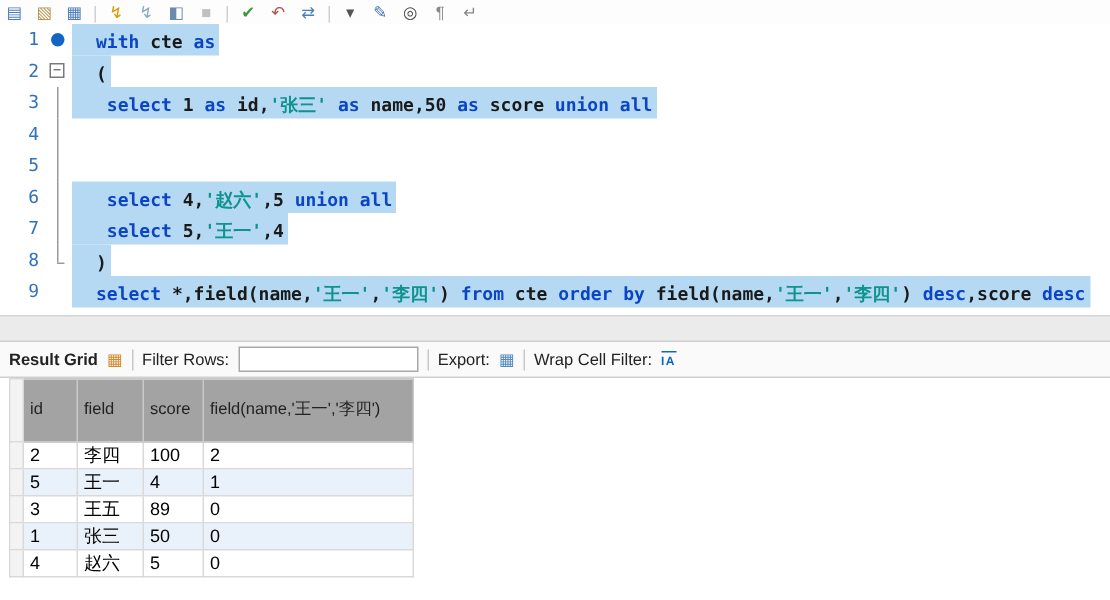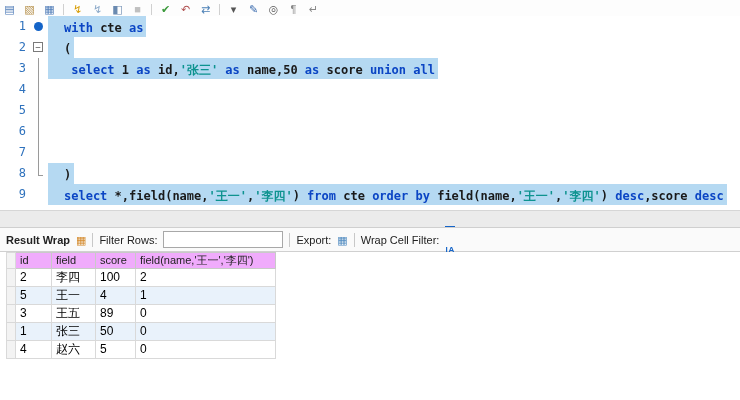--- a/index.html
+++ b/index.html
@@ -38,28 +38,28 @@
   
   #result-toolbar{position:absolute;top:228px;left:0;right:0;height:24px;background:#fafafa;
                   border-bottom:1px solid #d0d0d0;display:flex;align-items:center;gap:6px;
                   padding:0 6px;font-size:11px;color:#222;box-sizing:border-box;}
   .rt-label{white-space:nowrap;}
   .rt-bold{font-weight:bold;}
   .rt-sep{width:1px;height:14px;background:#c8c8c8;flex:none;}
   .rt-icon{font-size:11px;line-height:12px;cursor:pointer;user-select:none;}
   #filter-input{width:112px;height:15px;border:1px solid #a8a8a8;background:#fff;font-size:11px;
                 padding:0 3px;outline:none;font-family:"Liberation Sans",sans-serif;}
-  .wrap-ic{font-size:8px;font-weight:bold;color:#1464c8;border-top:1px solid #1464c8;padding-top:18px;
+  .wrap-ic{font-size:8px;font-weight:bold;color:#1464c8;border-top:1px solid #1464c8;padding-top:1px;
            letter-spacing:1px;cursor:pointer;line-height:9px;}
 
   
   #grid-wrap{position:absolute;top:252px;left:6px;}
   table{border-collapse:collapse;font-size:12px;}
   th,td{border:1px solid #d9d9d9;padding:0 4px;text-align:left;font-weight:normal;}
-  thead th{background:#f0abfc;border-color:#c9c9c9;font-size:11px;color:#222;padding:1px 4px;line-height:13px;vertical-align:middle;}
+  thead th{background:#a3a3a3;border-color:#c9c9c9;font-size:11px;color:#222;padding:14px 4px;line-height:13px;vertical-align:middle;}
   tbody td{height:17px;line-height:17px;white-space:nowrap;overflow:hidden;}
   td.gut,th.gut{width:8px;min-width:8px;padding:0;background:#f3f3f3;border-color:#d9d9d9;}
   tr.stripe td{background:var(--stripe,#e9f2fb);}
   tr.stripe td.gut{background:#f3f3f3;}
   col.c-id{width:36px;} col.c-name{width:44px;} col.c-score{width:40px;} col.c-field{width:140px;}
   th.hfield{max-width:140px;white-space:normal;}
 </style>
 </head>
 <body>
 
@@ -118,45 +118,47 @@
         <span class="ln">5</span>
         <span class="mk">
           <span class="foldline"></span>
         </span>
       </div>
       <div class="ed-line">
         <span class="ln">6</span>
         <span class="mk">
           <span class="foldline"></span>
         </span>
+        <span class="code sel"><span class="tok-plain"> </span><span class="tok-kw">select</span><span class="tok-plain"> </span><span class="tok-num">4</span><span class="tok-plain">,</span><span class="tok-str">'赵六'</span><span class="tok-plain">,</span><span class="tok-num">5</span><span class="tok-plain"> </span><span class="tok-kw">union all</span></span>
       </div>
       <div class="ed-line">
         <span class="ln">7</span>
         <span class="mk">
           <span class="foldline"></span>
         </span>
+        <span class="code sel"><span class="tok-plain"> </span><span class="tok-kw">select</span><span class="tok-plain"> </span><span class="tok-num">5</span><span class="tok-plain">,</span><span class="tok-str">'王一'</span><span class="tok-plain">,</span><span class="tok-num">4</span></span>
       </div>
       <div class="ed-line">
         <span class="ln">8</span>
         <span class="mk">
           <span class="foldend"></span>
         </span>
         <span class="code sel"><span class="tok-plain">)</span></span>
       </div>
       <div class="ed-line">
         <span class="ln">9</span>
         <span class="mk"></span>
         <span class="code sel"><span class="tok-kw">select</span><span class="tok-plain"> *,field(name,</span><span class="tok-str">'王一'</span><span class="tok-plain">,</span><span class="tok-str">'李四'</span><span class="tok-plain">) </span><span class="tok-kw">from</span><span class="tok-plain"> cte </span><span class="tok-kw">order by</span><span class="tok-plain"> field(name,</span><span class="tok-str">'王一'</span><span class="tok-plain">,</span><span class="tok-str">'李四'</span><span class="tok-plain">) </span><span class="tok-kw">desc</span><span class="tok-plain">,score </span><span class="tok-kw">desc</span></span>
       </div>
     </div>
 
   <div id="splitter"></div>
 
   <div id="result-toolbar">
-    <span class="rt-label rt-bold">Result Wrap</span>
+    <span class="rt-label rt-bold">Result Grid</span>
     <span class="rt-icon" style="color:#d4892a">▦</span>
     <span class="rt-sep"></span>
     <span class="rt-label">Filter Rows:</span>
     <input id="filter-input" type="text" value="" style="">
     <span class="rt-sep"></span>
     <span class="rt-label">Export:</span>
     <span class="rt-icon" style="color:#4f8ac0">▦</span>
     <span class="rt-sep"></span>
     <span class="rt-label">Wrap Cell Filter:</span>
     <span class="wrap-ic">IA</span>

